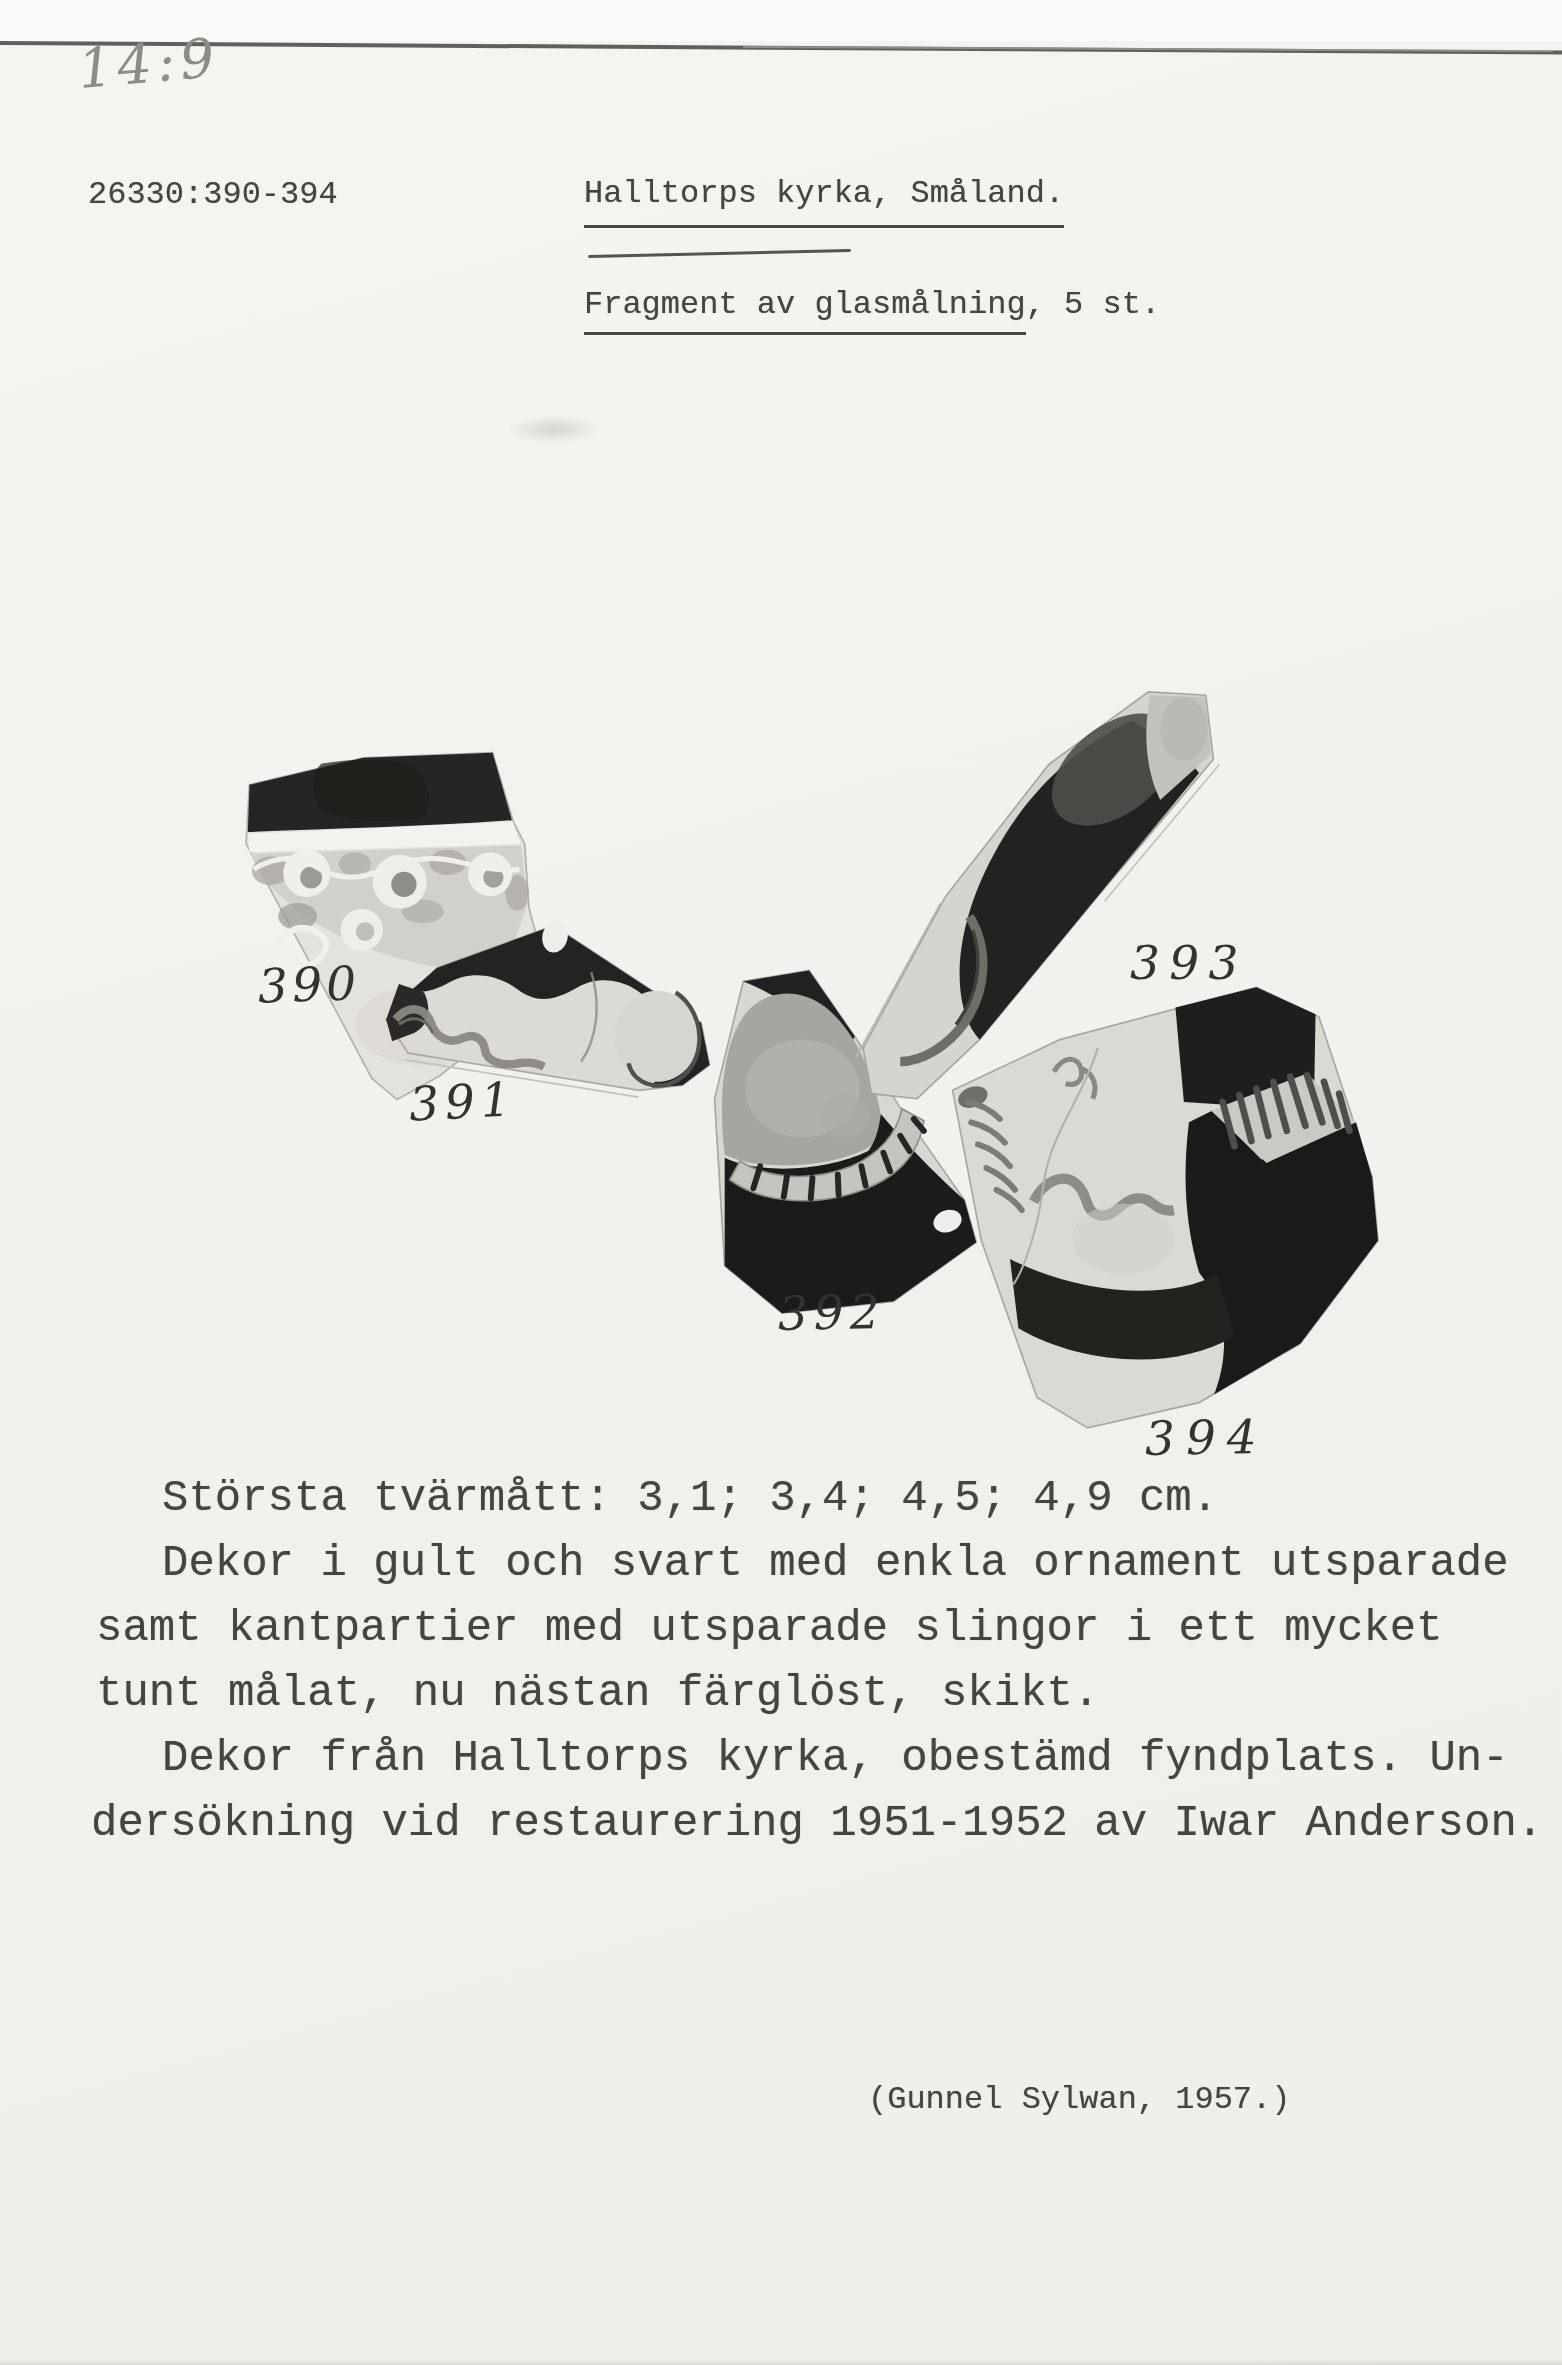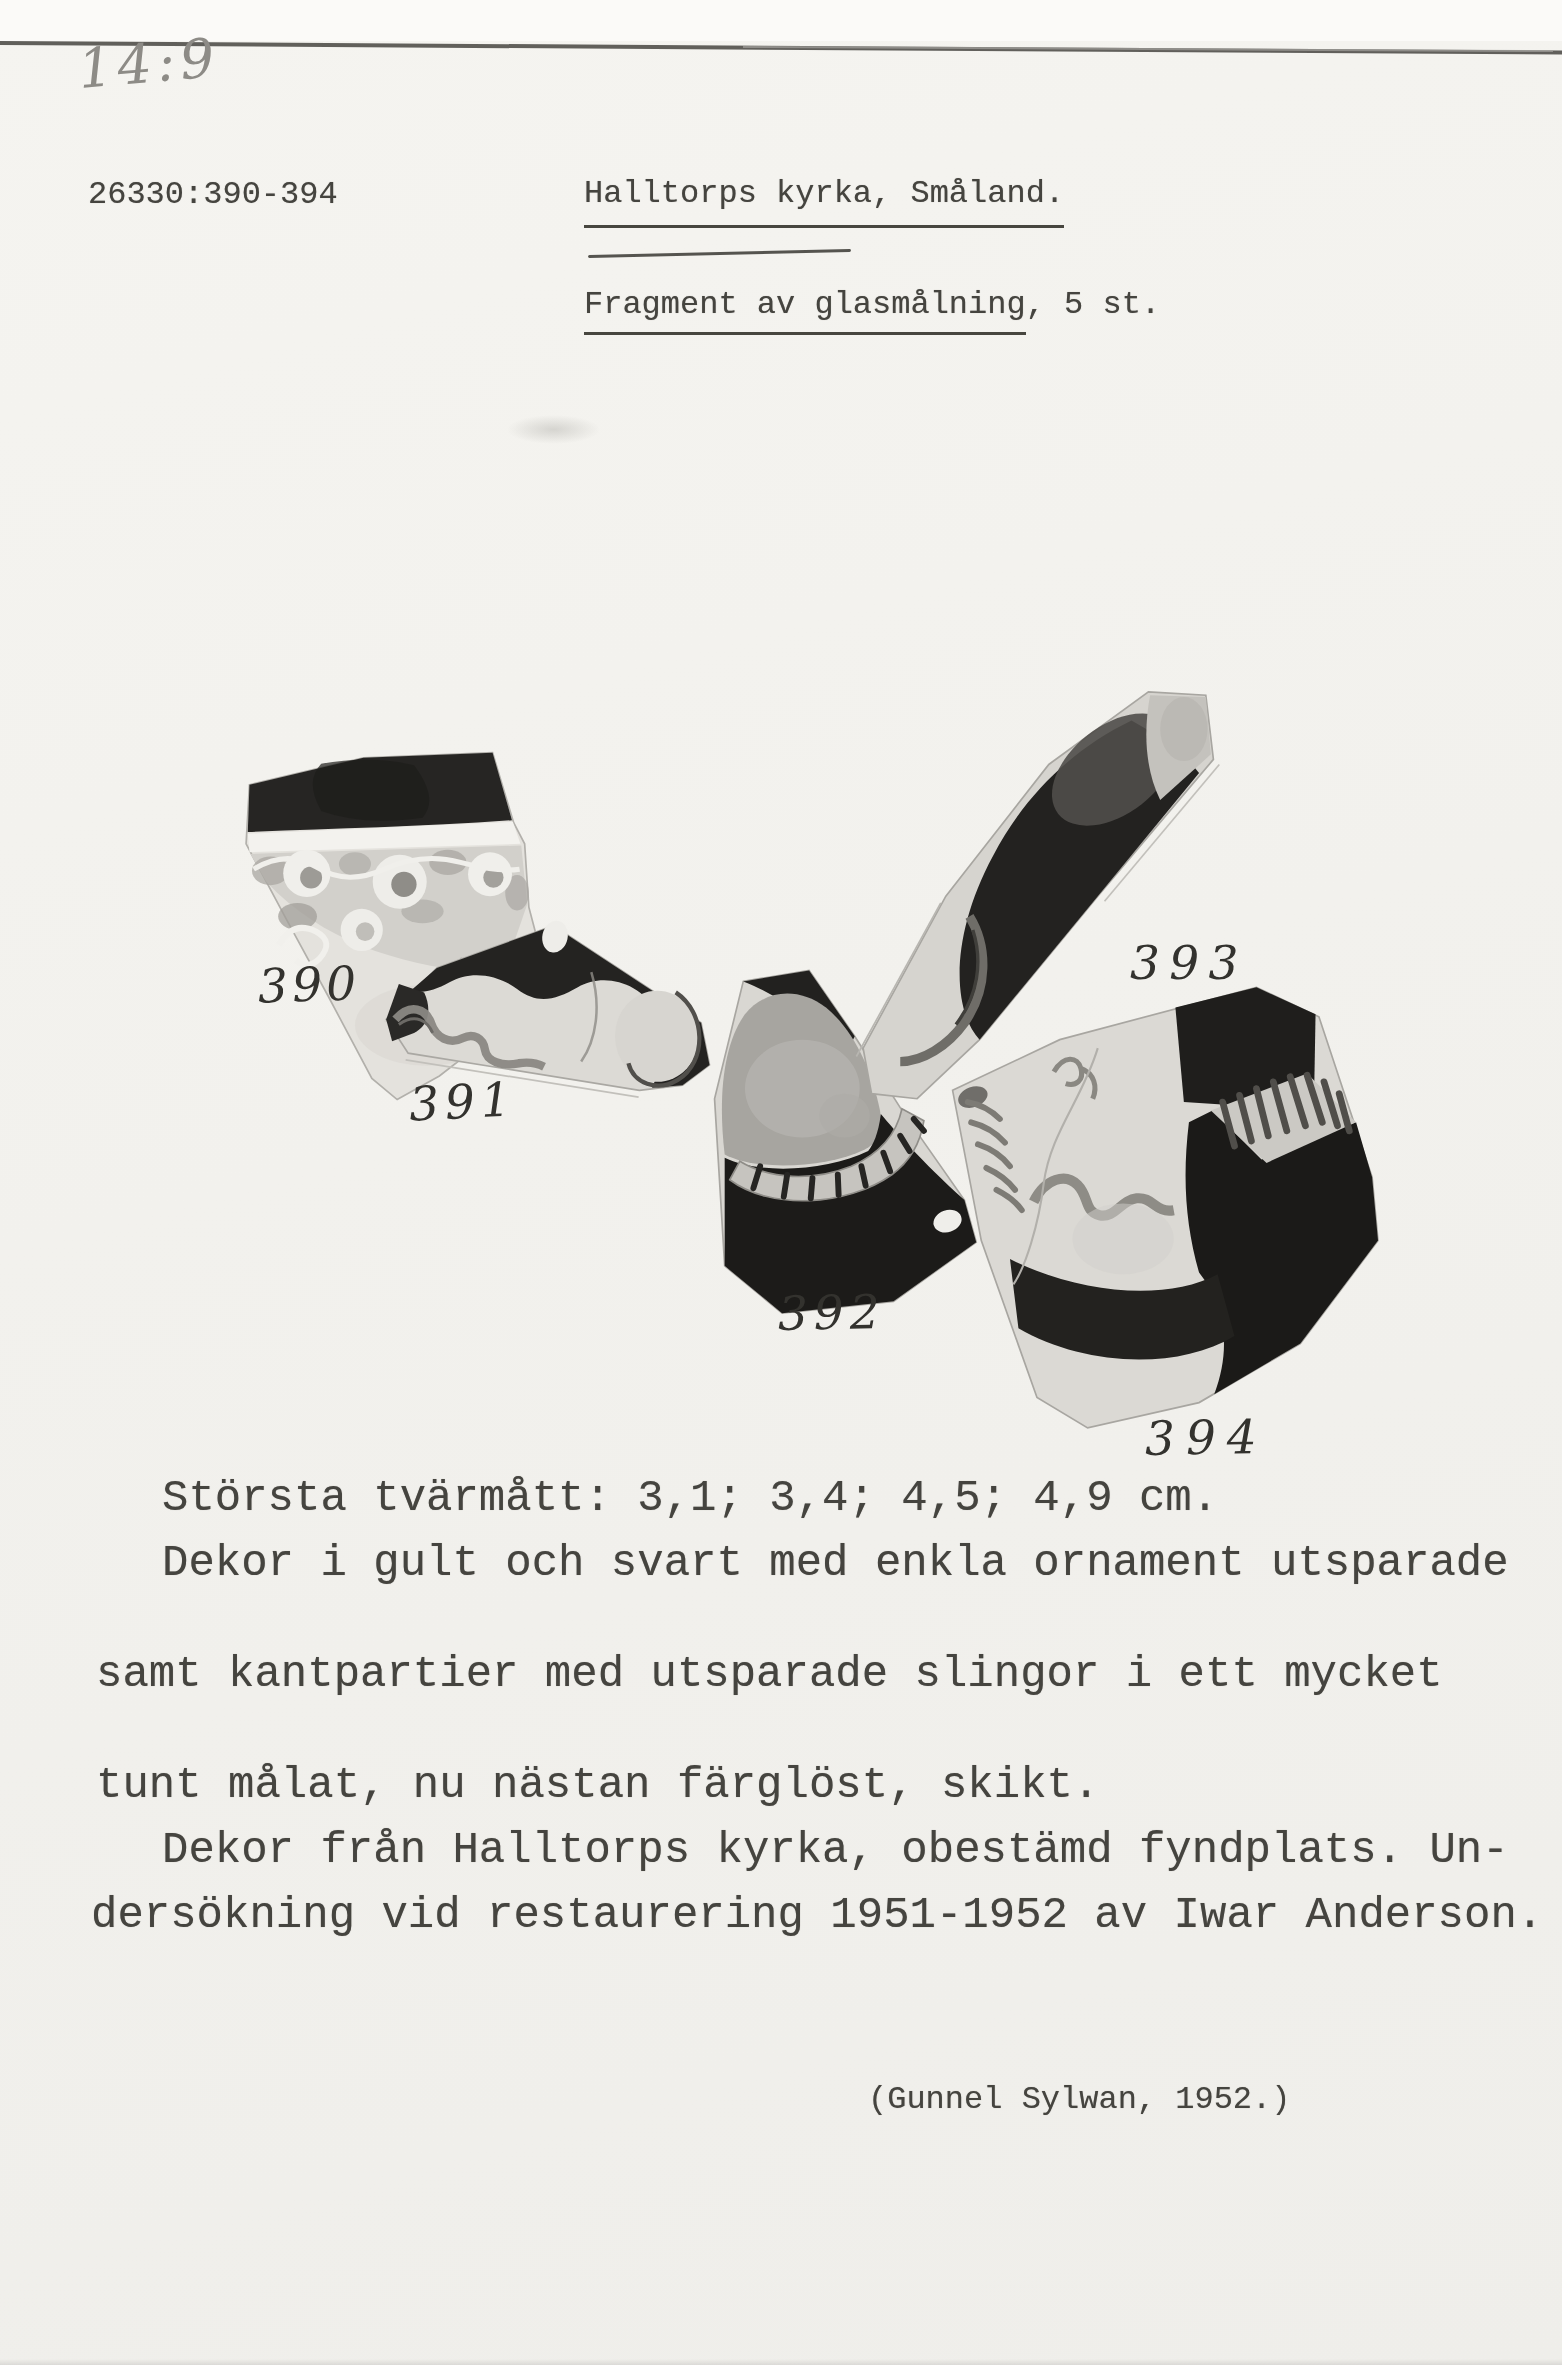--- a/index.html
+++ b/index.html
@@ -37,21 +37,21 @@
   }
   .lbl-390{left:258px;top:957px;letter-spacing:4.2px;transform:rotate(-2deg);}
   .lbl-391{left:409px;top:1074px;letter-spacing:5.9px;transform:rotate(-3deg);}
   .lbl-392{left:778px;top:1285px;letter-spacing:5.9px;transform:rotate(-1deg);}
   .lbl-393{left:1130px;top:935px;letter-spacing:9.3px;}
   .lbl-394{left:1145px;top:1410px;letter-spacing:11px;transform:rotate(-1deg);}
   .description{position:absolute;left:91px;top:1471px;}
   .description .line{height:65px;font-size:44px;line-height:54px;white-space:nowrap;
     text-shadow:0 0 0.8px rgba(64,63,58,.45);}
   .indent-lg{padding-left:71px;}
-  .indent-sm{padding-left:5px;margin-top:46px;}
+  .indent-sm{padding-left:5px;}
   .signature{position:absolute;left:868px;top:2082px;}
   .bottom-shadow{position:absolute;left:0;bottom:0;width:1563px;height:6.8px;
     background:linear-gradient(to bottom,rgba(0,0,0,0),rgba(0,0,0,.10));}
 </style>
 </head>
 <body>
 
 <div class="page">
 
   <div class="scan-top"></div>
@@ -187,17 +187,17 @@
 
   <div class="description">
     <div class="line indent-lg">Största tvärmått: 3,1; 3,4; 4,5; 4,9 cm.</div>
     <div class="line indent-lg">Dekor i gult och svart med enkla ornament utsparade</div>
     <div class="line indent-sm">samt kantpartier med utsparade slingor i ett mycket</div>
     <div class="line indent-sm">tunt målat, nu nästan färglöst, skikt.</div>
     <div class="line indent-lg">Dekor från Halltorps kyrka, obestämd fyndplats. Un-</div>
     <div class="line">dersökning vid restaurering 1951-1952 av Iwar Anderson.</div>
   </div>
 
-  <div class="typed signature">(Gunnel Sylwan, 1952.)</div>
+  <div class="typed signature">(Gunnel Sylwan, 1957.)</div>
 
   <div class="bottom-shadow"></div>
 </div>
 
 
 </body></html>

